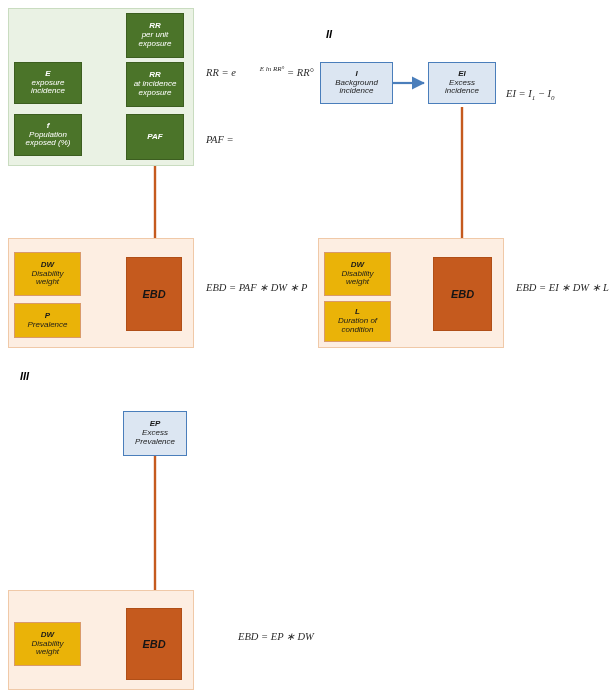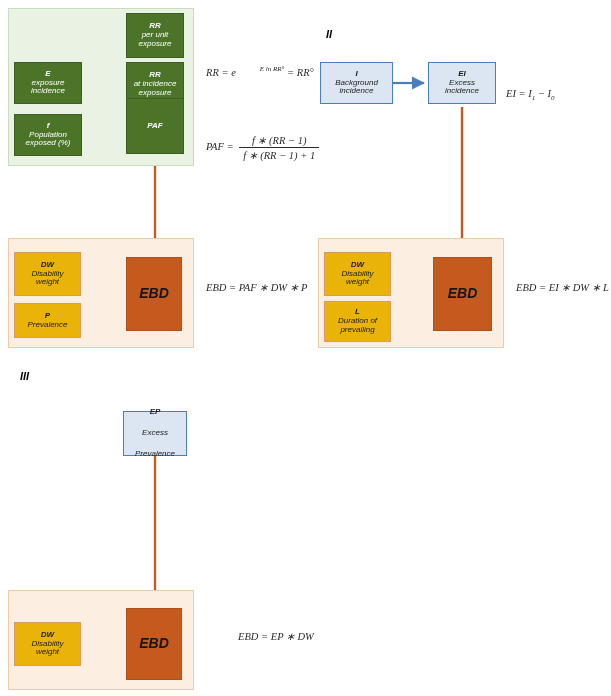--- a/index.html
+++ b/index.html
@@ -61,21 +61,21 @@
   .node-lightorange{
     background:#eab308;
     border:1px solid #d99a6a;
     color:#1a1a1a;
   }
   .node-ebd{
     background:#c55a1e;
     border:1px solid #b04f18;
     color:#151515;
     font-weight:bold;
-    font-size:14px;
+    font-size:11px;
   }
 
   
   .eq{
     position:absolute;
     font-family:"Liberation Serif", serif;
     font-style:italic;
     font-size:10.5px;
     color:#2b2b2b;
     white-space:nowrap;
@@ -176,21 +176,21 @@
   <span class="t2">at incidence</span>
   <span class="t2">exposure</span>
 </div>
 
 <div class="node node-green" style="left:14px;top:114px;width:68px;height:42px;">
   <span class="t1">f</span>
   <span class="t2">Population</span>
   <span class="t2">exposed (%)</span>
 </div>
 
-<div class="node node-green" style="left:126px;top:98px;width:58px;height:56px;">
+<div class="node node-green" style="left:126px;top:114px;width:58px;height:46px;">
   <span class="t1">PAF</span>
 </div>
 
 <div class="panel frame-orange" style="left:8px;top:238px;width:186px;height:110px;"></div>
 
 <div class="node node-lightorange" style="left:14px;top:252px;width:67px;height:44px;">
   <span class="t1">DW</span>
   <span class="t2">Disability</span>
   <span class="t2">weight</span>
 </div>
@@ -206,24 +206,20 @@
 
 <div class="eq" style="left:206px;top:65px;">
   <span>RR =</span>
   <span>e</span><sup>E ln RR°</sup>
   <span>=</span>
   <span>RR°</span><sup>E</sup>
 </div>
 
 <div class="eq" style="left:206px;top:134px;">
   <span>PAF =</span>
-  <span class="frac">
-    <span class="num">f ∗ (RR − 1)</span>
-    <span class="den">f ∗ (RR − 1) + 1</span>
-  </span>
 </div>
 
 <div class="eq" style="left:206px;top:281px;">EBD = PAF ∗ DW ∗ P</div>
 
 <div class="numeral" style="left:326px;top:13px;margin-top:15px;">II</div>
 
 <div class="node node-blue" style="left:320px;top:62px;width:73px;height:42px;">
   <span class="t1">I</span>
   <span class="t2">Background</span>
   <span class="t2">incidence</span>
@@ -244,32 +240,32 @@
 
 <div class="node node-lightorange" style="left:324px;top:252px;width:67px;height:44px;">
   <span class="t1">DW</span>
   <span class="t2">Disability</span>
   <span class="t2">weight</span>
 </div>
 
 <div class="node node-lightorange" style="left:324px;top:301px;width:67px;height:41px;">
   <span class="t1">L</span>
   <span class="t2">Duration of</span>
-  <span class="t2">prevailing</span>
+  <span class="t2">condition</span>
 </div>
 
 <div class="node node-ebd" style="left:433px;top:257px;width:59px;height:74px;">
   <span class="t1">EBD</span>
 </div>
 
 <div class="eq" style="left:516px;top:281px;">EBD = EI ∗ DW ∗ L</div>
 
 <div class="numeral" style="left:20px;top:370px;">III</div>
 
-<div class="node node-blue" style="left:123px;top:411px;width:64px;height:45px;gap:12px;">
+<div class="node node-blue" style="left:123px;top:411px;width:64px;height:45px;">
   <span class="t1">EP</span>
   <span class="t2">Excess</span>
   <span class="t2">Prevalence</span>
 </div>
 
 <div class="panel frame-orange" style="left:8px;top:590px;width:186px;height:100px;"></div>
 
 <div class="node node-lightorange" style="left:14px;top:622px;width:67px;height:44px;">
   <span class="t1">DW</span>
   <span class="t2">Disability</span>

